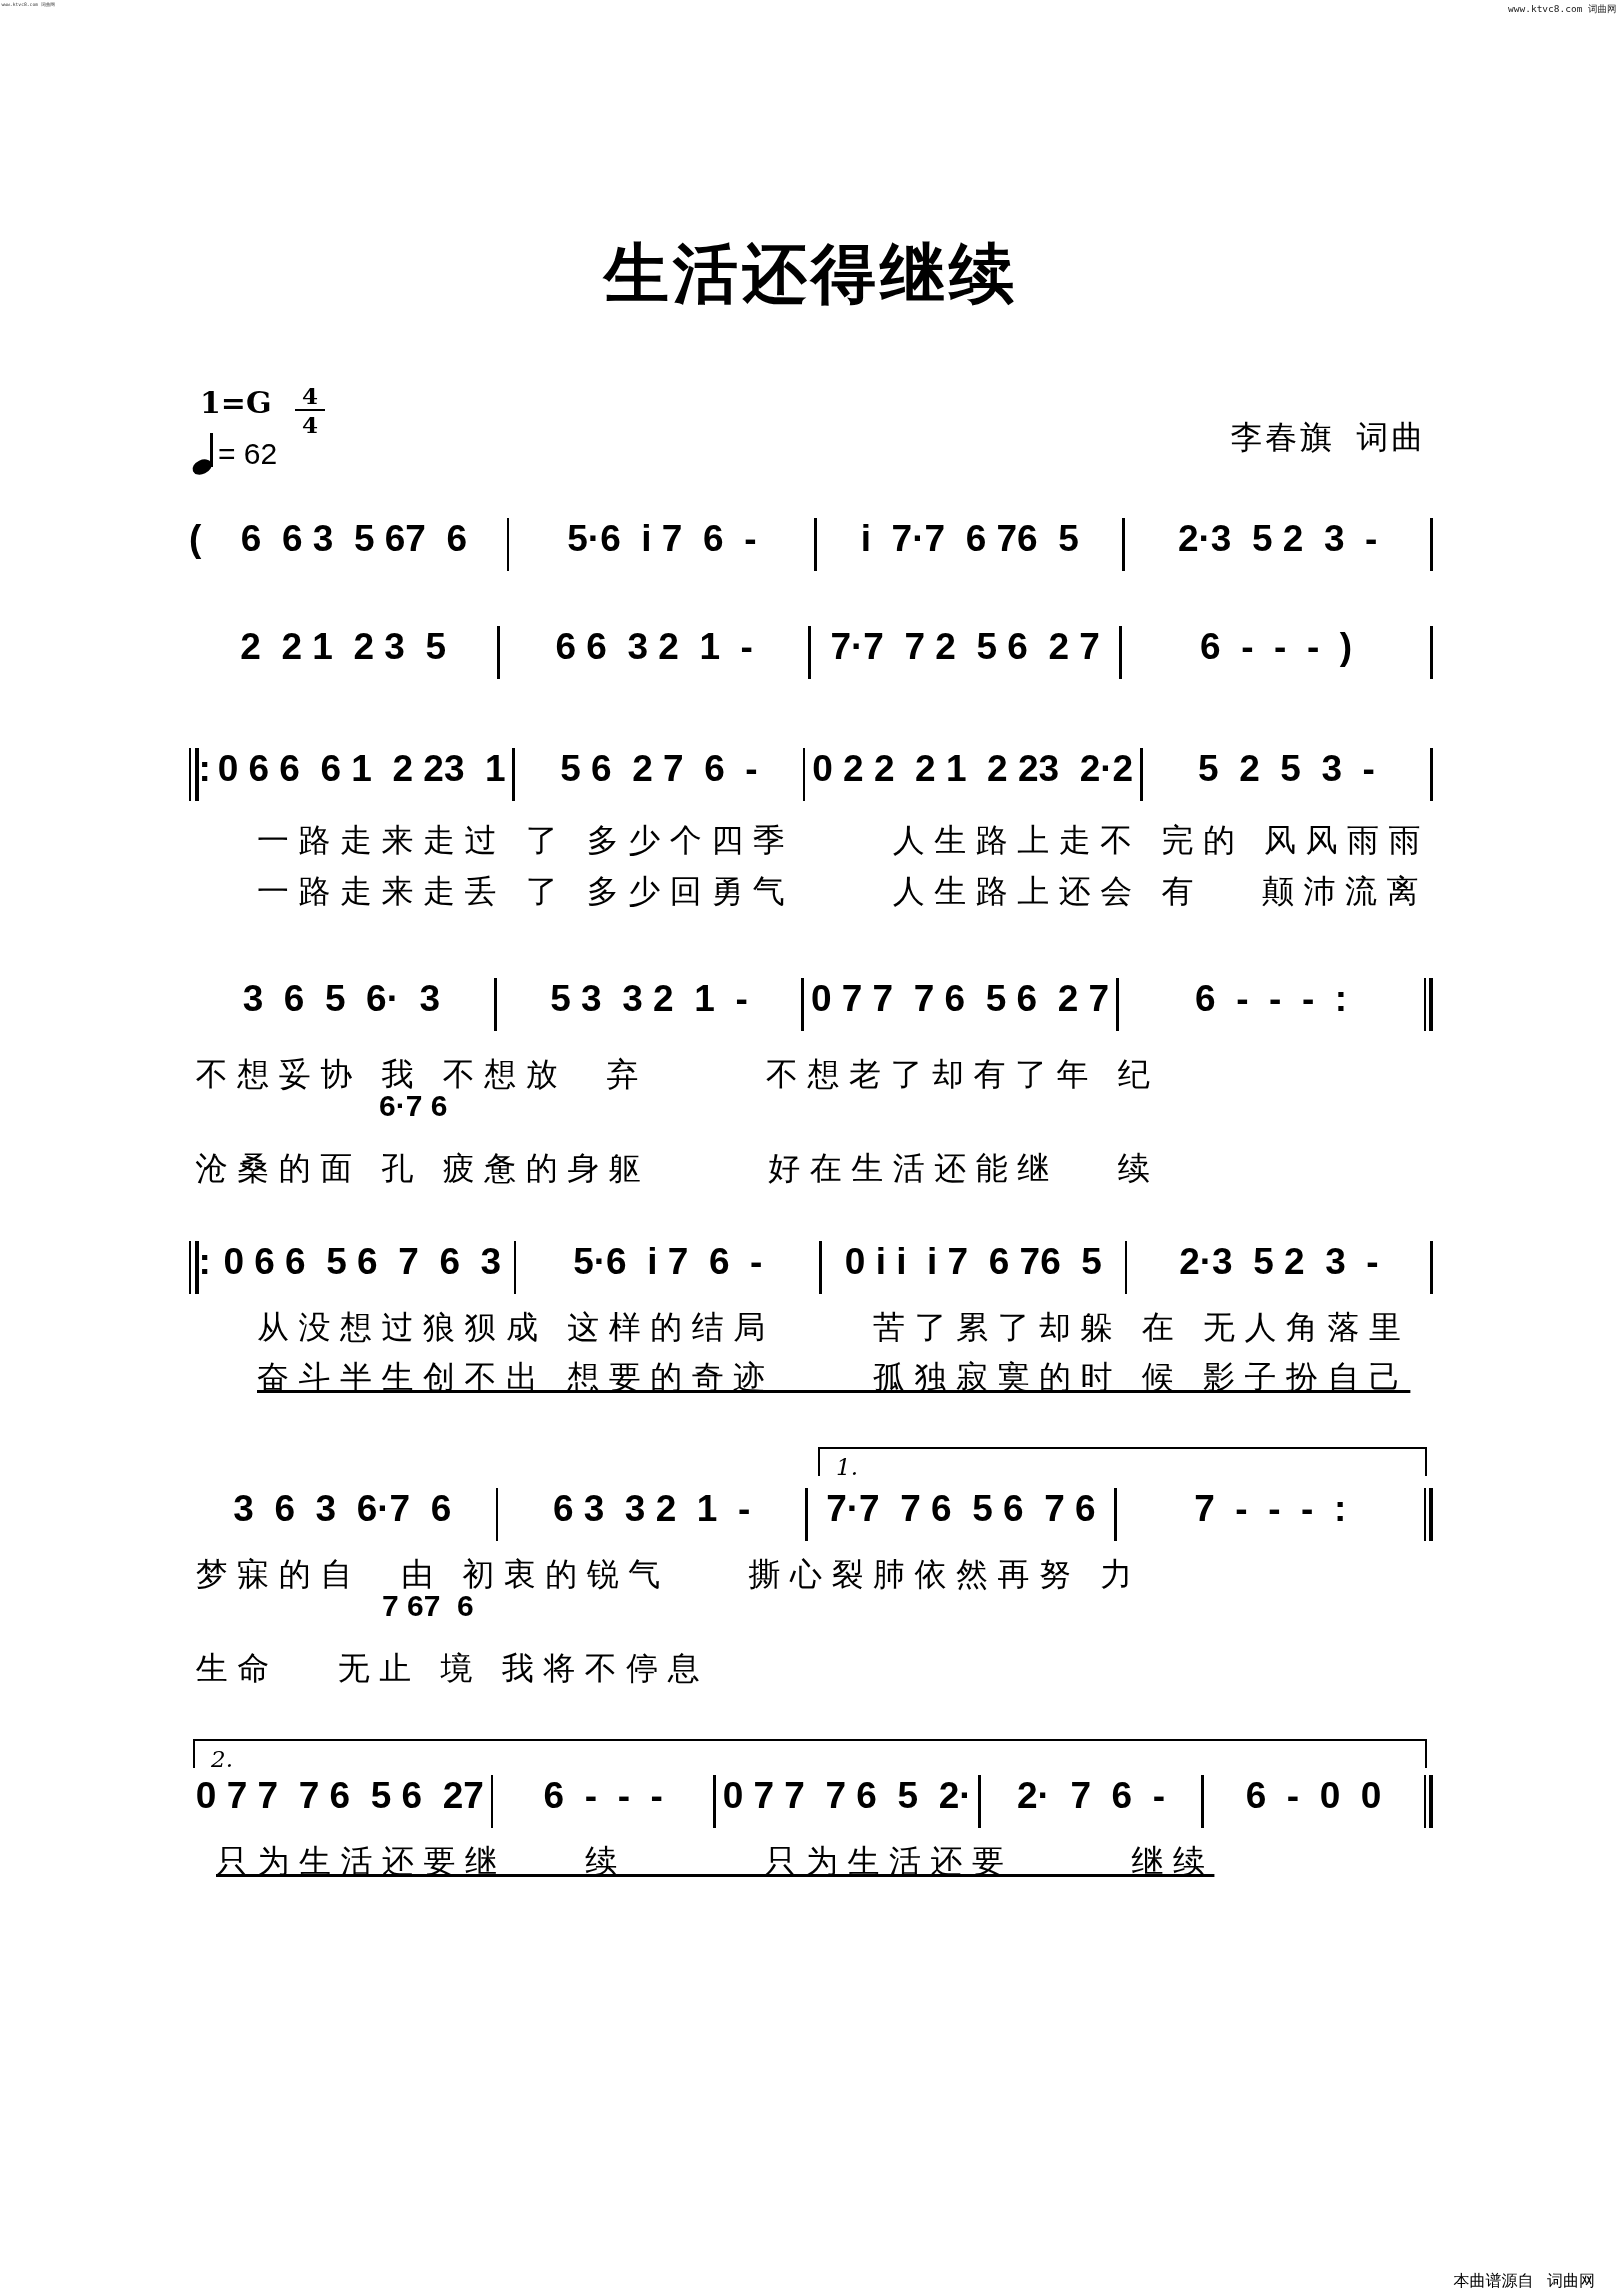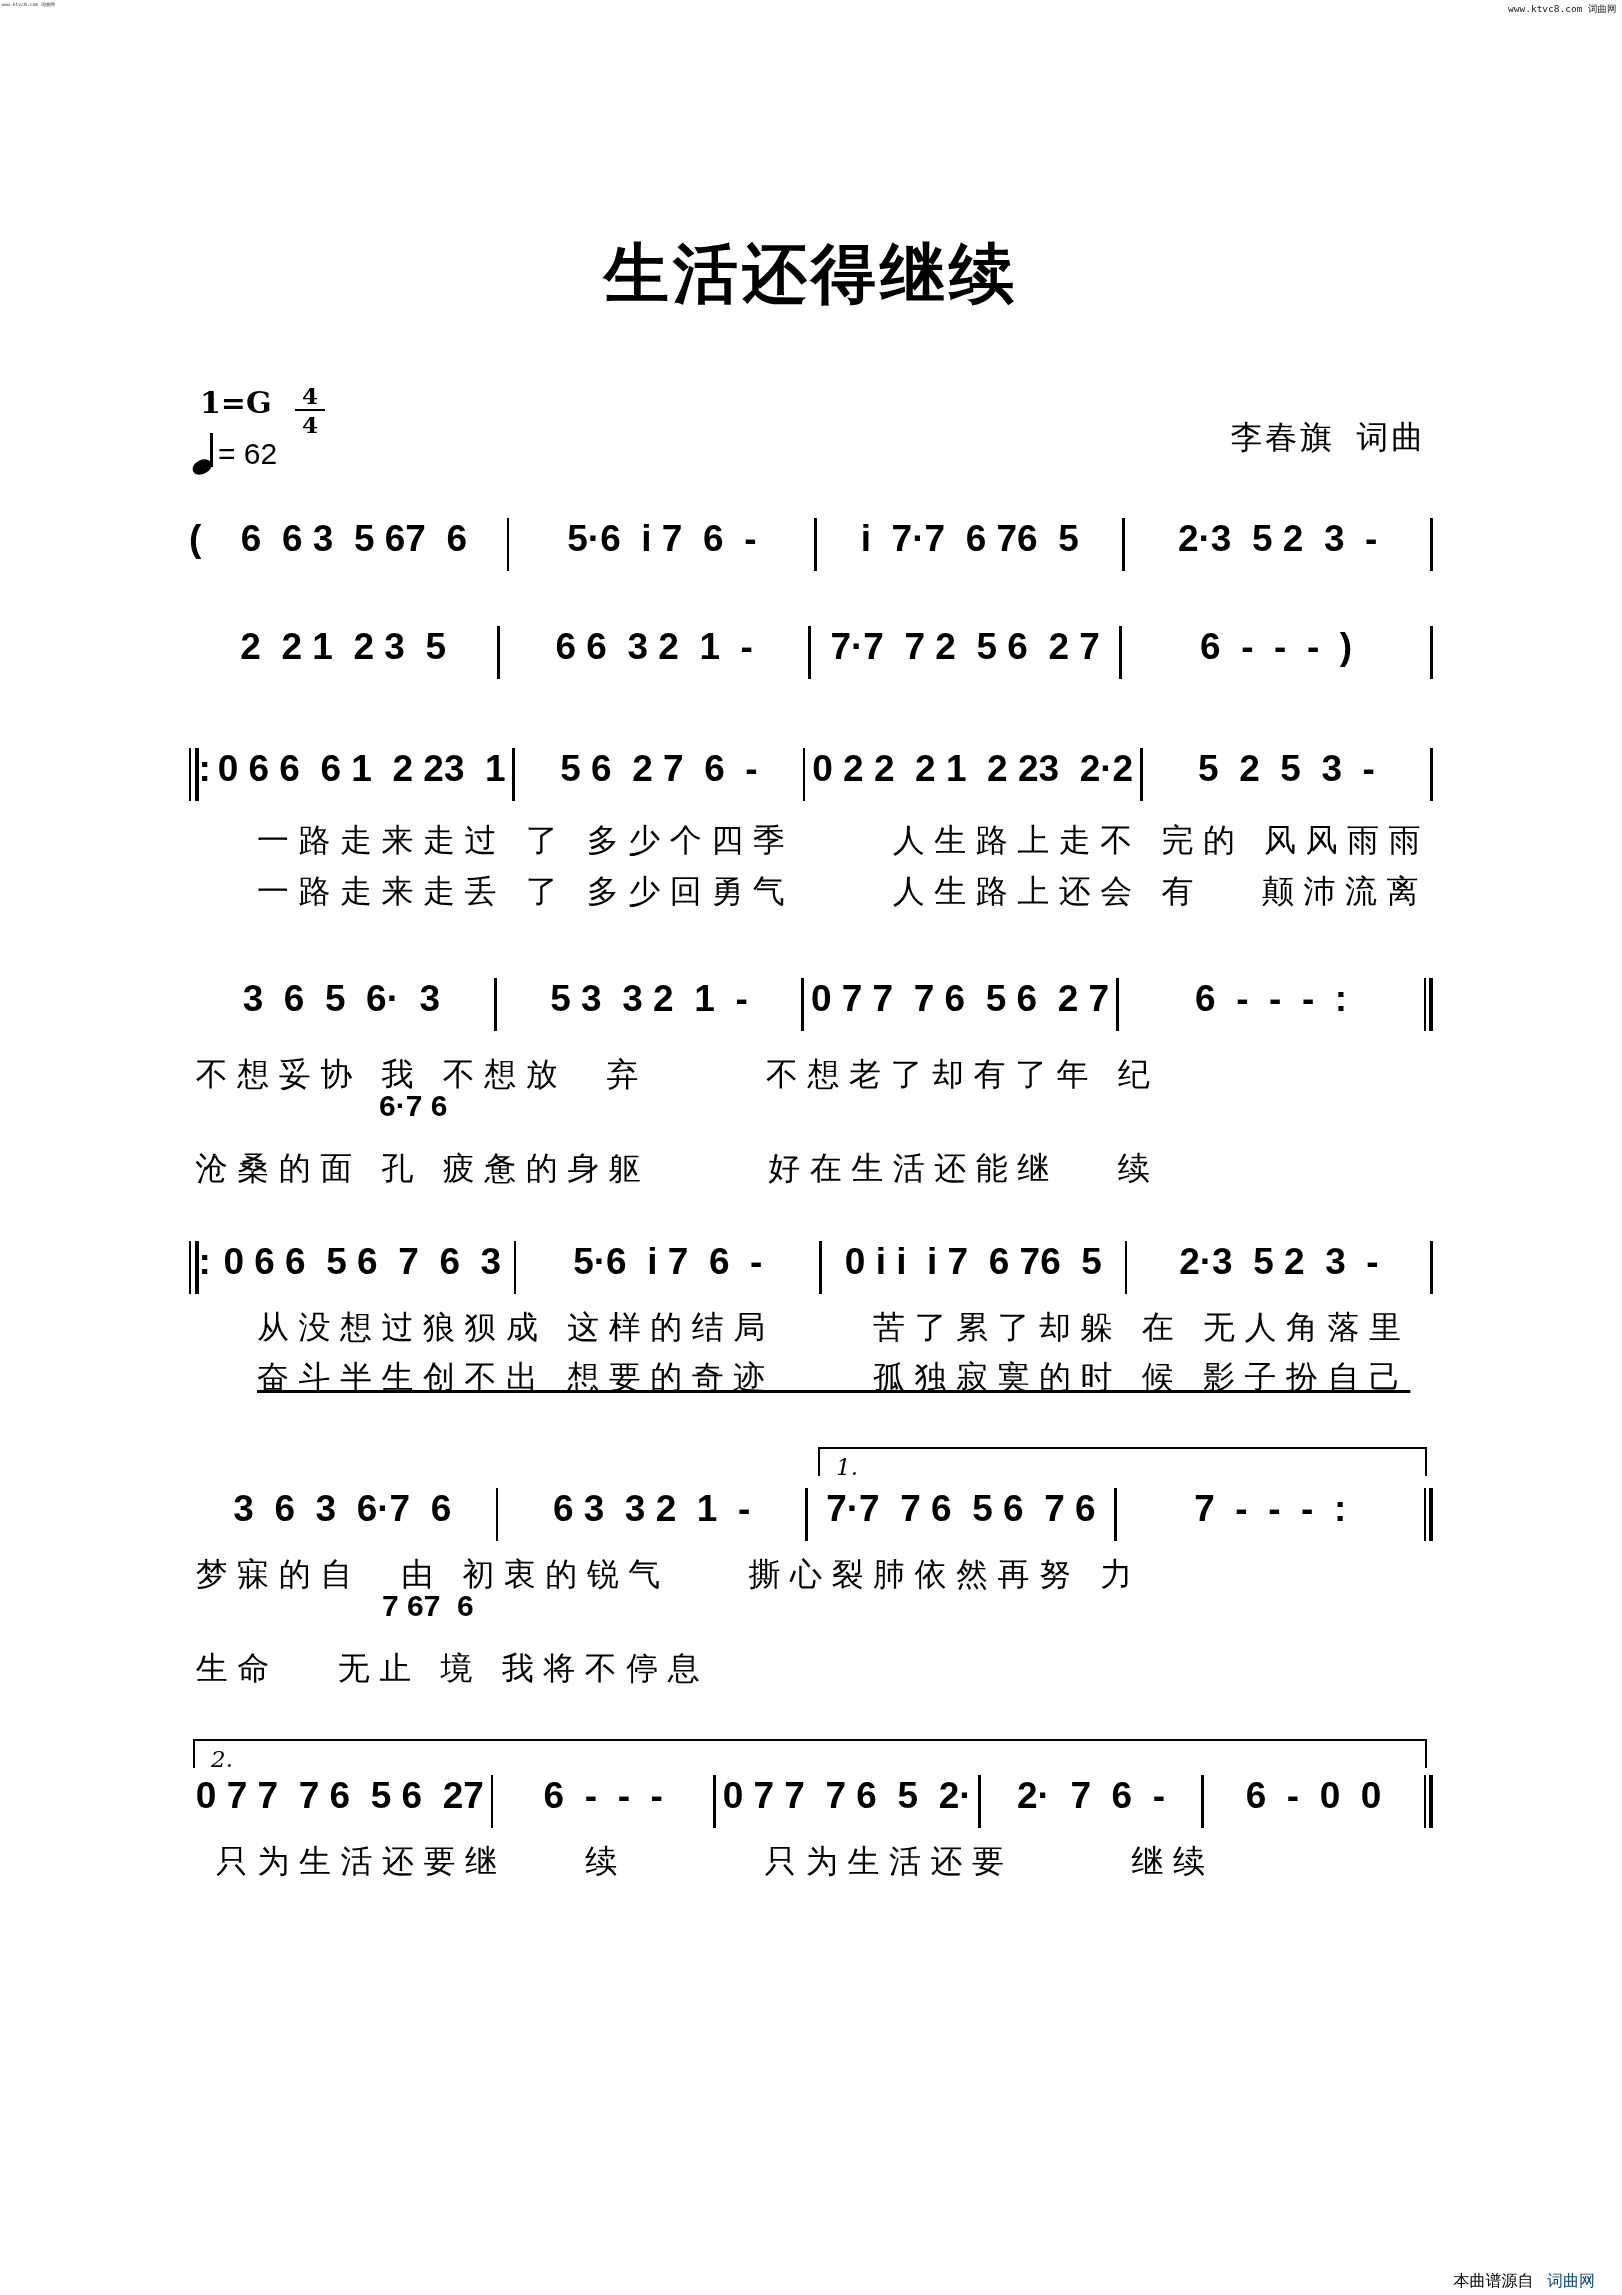--- a/index.html
+++ b/index.html
@@ -29,21 +29,21 @@
   .bar { width: 2.7px; height: 53px; background: #000; margin-bottom: 4px; }
   .bar.double { width: 9.5px; background: none; border-left: 2.7px solid #000; border-right: 4.7px solid #000; box-sizing: border-box; }
   .repeat-start, .repeat-end { font-size: 37px; font-weight: bold; display: flex; align-items: flex-end; }
   .tok { white-space: pre; padding-bottom: 13.5px; border-bottom: 2.7px solid transparent; }
   .lyric { font-family: "DejaVu Serif", serif; font-size: 32px; letter-spacing: 9.5px; white-space: pre; position: absolute; margin-top: 8px; }
   .volta { position: absolute; border-top: 2.7px solid #000; border-left: 2.7px solid #000; height: 27px; }
   .volta.closed { border-right: 2.7px solid #000; }
   .volta span { position: absolute; left: 16px; top: 5.4px; font-style: italic; font-size: 23px; font-family: "DejaVu Serif", serif; }
   .alt { position: absolute; font-weight: bold; font-size: 30px; white-space: pre; margin-left: 24px; }
   .footer { position: absolute; right: 27px; top: 2271px; font-size: 16px; }
-  .footer .site { color: #0c4a6e; margin-left: 13.5px; }
+  .footer .site { color: #000000; margin-left: 13.5px; }
 </style>
 </head>
 <body>
 
 <div class="wm-left">www.ktvc8.com 词曲网</div>
 <div class="wm-right">www.ktvc8.com 词曲网</div>
 
 <div class="title">生活还得继续</div>
 
 <div class="key">1=G</div>
@@ -224,19 +224,19 @@
     <div class="bar"></div>
     <div class="measure">
         <span class="tok">2·  7  6  -</span>
       </div>
     <div class="bar"></div>
     <div class="measure">
         <span class="tok">6  -  0  0</span>
       </div>
     <div class="bar double"></div>
   </div>
-  <div class="lyric" style="left:27px; top:68px;">只为生活还要继    续       只为生活还要      继续</div>
+  <div class="lyric" style="left:27px; top:68px;text-decoration:underline;">只为生活还要继    续       只为生活还要      继续</div>
 </div>
 
 <div class="footer">
   <span>本曲谱源自</span><span class="site">词曲网</span>
 </div>
 
 
 </body></html>

